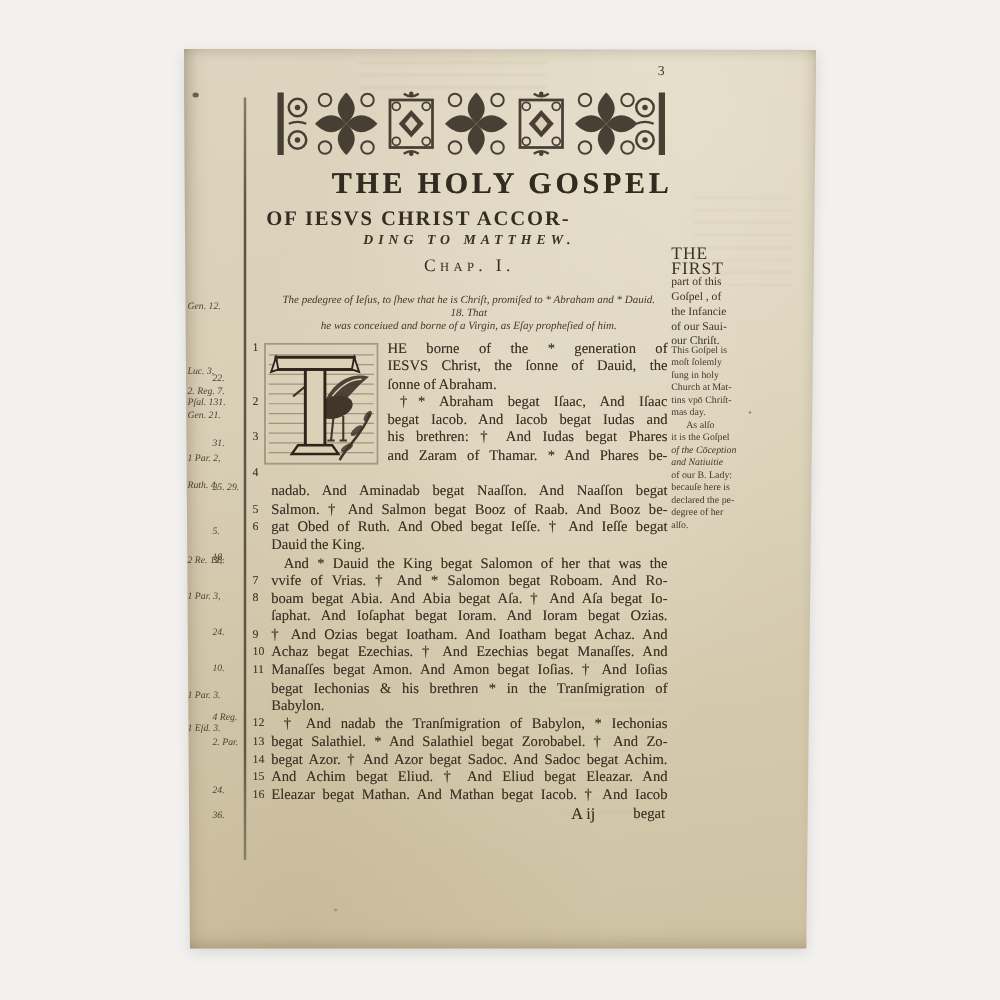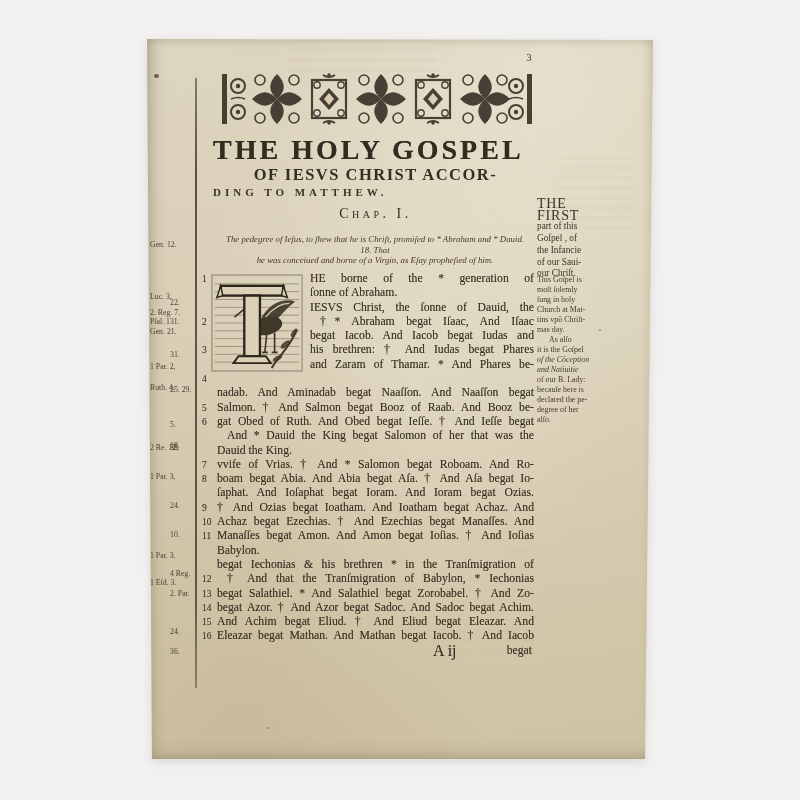--- a/index.html
+++ b/index.html
@@ -23,45 +23,45 @@
       inset -7px 0 14px -9px rgba(95,80,50,.35),
       inset 0 -9px 18px -9px rgba(95,80,50,.3),
       inset 0 7px 12px -9px rgba(95,80,50,.22);
     color:#3a3227;
   }
   .folio{position:absolute;left:372px;top:12px;width:20px;text-align:center;
     font-size:11px;color:#45392b;}
   .rule-v{position:absolute;left:48px;top:39px;width:1.6px;height:610px;
     background:linear-gradient(180deg,rgba(60,50,38,.55),rgba(60,50,38,.8) 15%,rgba(60,50,38,.75) 85%,rgba(60,50,38,.45));}
   .headpiece{position:absolute;left:74px;top:33px;width:312px;height:54px;}
-  .t1{position:absolute;left:66px;top:95px;width:325px;text-align:left;
-    font-size:28px;letter-spacing:3px;color:#322b20;font-weight:bold;
+  .t1{position:absolute;left:66px;top:95px;width:325px;text-align:right;
+    font-size:24px;letter-spacing:3px;color:#322b20;font-weight:bold;
     text-shadow:0 0 .5px rgba(50,43,32,.7);font-family:Liberation Serif, serif;}
-  .t2{position:absolute;left:66px;top:126px;width:325px;text-align:center;
+  .t2{position:absolute;left:66px;top:126px;width:325px;
     font-size:16.5px;letter-spacing:1.5px;color:#352d22;font-weight:bold;}
-  .t3{position:absolute;left:66px;top:147px;width:325px;text-align:left;
-    font-size:11px;letter-spacing:4px;color:#3a3226;font-weight:bold;}
+  .t3{position:absolute;left:66px;top:147px;width:325px;text-align:center;
+    font-size:11px;letter-spacing:4px;color:#3a3226;font-weight:bold;font-style:italic;}
   .chap{position:absolute;left:66px;top:167px;width:325px;text-align:center;
     font-size:14px;letter-spacing:3.5px;font-variant:small-caps;color:#352d22;}
   .argument{position:absolute;left:74px;top:195px;width:308px;text-align:center;
     font-style:italic;font-size:8.8px;line-height:10.5px;color:#46392a;}
   .body-block{position:absolute;left:70px;top:233px;width:317px;
     font-size:11.7px;color:#3a3124;text-shadow:0 0 .4px rgba(56,46,34,.45);}
   .bl{position:relative;height:14.3px;line-height:14.3px;
     text-align:justify;text-align-last:justify;white-space:nowrap;}
   .bl.short{text-align-last:left;}
   .bl.indent{text-indent:10px;}
   .vn{position:absolute;left:-15px;top:0;width:14px;font-size:9.5px;
     text-align:left;letter-spacing:0;color:#443a2c;text-indent:0;}
   .dropcap{float:left;width:92px;height:98px;margin:2px 7px 2px -6px;}
   .sigline{position:relative;height:14.3px;line-height:14.3px;}
-  .sig{position:absolute;left:216px;font-size:16px;}
+  .sig{position:absolute;left:240px;font-size:13px;}
   .cw{position:absolute;right:2px;font-size:11.7px;}
   .lnotes{position:absolute;left:3px;top:0;width:44px;}
-  .lnote{position:absolute;left:0;width:44px;
+  .lnote{position:absolute;left:0;width:44px;font-style:italic;
     font-size:7.8px;line-height:9.8px;color:#4a3f30;}
   .lnote .ind{padding-left:20px;margin-top:48px;}
   .rnote1{position:absolute;left:390px;top:159px;width:72px;
     font-size:9.3px;line-height:11.7px;color:#3c3326;}
   .rnote1 .caps{font-size:14px;letter-spacing:.8px;}
   .rnote2{position:absolute;left:390px;top:236px;width:72px;
     font-size:7.9px;line-height:10px;color:#43392b;}
   .rnote2 .ind{padding-left:12px;}
   .ghost{position:absolute;opacity:.5;filter:blur(1px);
     background:repeating-linear-gradient(180deg,rgba(110,95,70,.12) 0 2px,transparent 2px 10px);}
@@ -255,41 +255,41 @@
           <g fill="#dbd1b6" stroke="#2c251c">
             <rect x="10" y="12" width="64" height="10" stroke-width="2.4"></rect>
             <path d="M10 12 L6 24 L12 22 Z" stroke-width="1.5"></path>
             <path d="M74 12 L78 24 L72 22 Z" stroke-width="1.5"></path>
             <rect x="34" y="22" width="16" height="62" stroke-width="2.4"></rect>
             <path d="M28 84 L56 84 L61 91 L23 91 Z" stroke-width="2"></path>
           </g>
         </svg>
       </div>
       <div class="bl"><span class="vn">1</span><span>HE borne of the * generation of</span></div>
+      <div class="bl"><span class="vn"></span><span>IESVS Christ, the ſonne of Dauid, the</span></div>
       <div class="bl short"><span class="vn"></span><span>ſonne of Abraham.</span></div>
-      <div class="bl"><span class="vn"></span><span>IESVS Christ, the ſonne of Dauid, the</span></div>
       <div class="bl indent"><span class="vn">2</span><span>†* Abraham begat Iſaac, And Iſaac</span></div>
       <div class="bl"><span class="vn"></span><span>begat Iacob. And Iacob begat Iudas and</span></div>
       <div class="bl"><span class="vn">3</span><span>his brethren: † And Iudas begat Phares</span></div>
       <div class="bl"><span class="vn"></span><span>and Zaram of Thamar. * And Phares be-</span></div>
       <div class="bl"><span class="vn">4</span></div>
       <div class="bl"><span class="vn"></span><span>nadab. And Aminadab begat Naaſſon. And Naaſſon begat</span></div>
       <div class="bl"><span class="vn">5</span><span>Salmon. † And Salmon begat Booz of Raab. And Booz be-</span></div>
       <div class="bl"><span class="vn">6</span><span>gat Obed of Ruth. And Obed begat Ieſſe. † And Ieſſe begat</span></div>
+      <div class="bl short"><span class="vn"></span><span>Dauid the King.</span></div>
       <div class="bl indent"><span class="vn"></span><span>And * Dauid the King begat Salomon of her that was the</span></div>
-      <div class="bl short"><span class="vn"></span><span>Dauid the King.</span></div>
       <div class="bl"><span class="vn">7</span><span>vvife of Vrias. † And * Salomon begat Roboam. And Ro-</span></div>
       <div class="bl"><span class="vn">8</span><span>boam begat Abia. And Abia begat Aſa. † And Aſa begat Io-</span></div>
       <div class="bl"><span class="vn"></span><span>ſaphat. And Ioſaphat begat Ioram. And Ioram begat Ozias.</span></div>
       <div class="bl"><span class="vn">9</span><span>† And Ozias begat Ioatham. And Ioatham begat Achaz. And</span></div>
       <div class="bl"><span class="vn">10</span><span>Achaz begat Ezechias. † And Ezechias begat Manaſſes. And</span></div>
       <div class="bl"><span class="vn">11</span><span>Manaſſes begat Amon. And Amon begat Ioſias. † And Ioſias</span></div>
+      <div class="bl"><span class="vn"></span><span>begat Iechonias &amp; his brethren * in the Tranſmigration of</span></div>
       <div class="bl short"><span class="vn"></span><span>Babylon.</span></div>
-      <div class="bl"><span class="vn"></span><span>begat Iechonias &amp; his brethren * in the Tranſmigration of</span></div>
-      <div class="bl indent"><span class="vn">12</span><span>† And that the Tranſmigration of Babylon, * Iechonias</span></div>
+      <div class="bl indent"><span class="vn">12</span><span>† And nadab the Tranſmigration of Babylon, * Iechonias</span></div>
       <div class="bl"><span class="vn">13</span><span>begat Salathiel. * And Salathiel begat Zorobabel. † And Zo-</span></div>
       <div class="bl"><span class="vn">14</span><span>begat Azor. † And Azor begat Sadoc. And Sadoc begat Achim.</span></div>
       <div class="bl"><span class="vn">15</span><span>And Achim begat Eliud. † And Eliud begat Eleazar. And</span></div>
       <div class="bl"><span class="vn">16</span><span>Eleazar begat Mathan. And Mathan begat Iacob. † And Iacob</span></div>
       <div class="sigline">
         <span class="sig">A ij</span>
         <span class="cw">begat</span>
       </div>
     </div>
 

